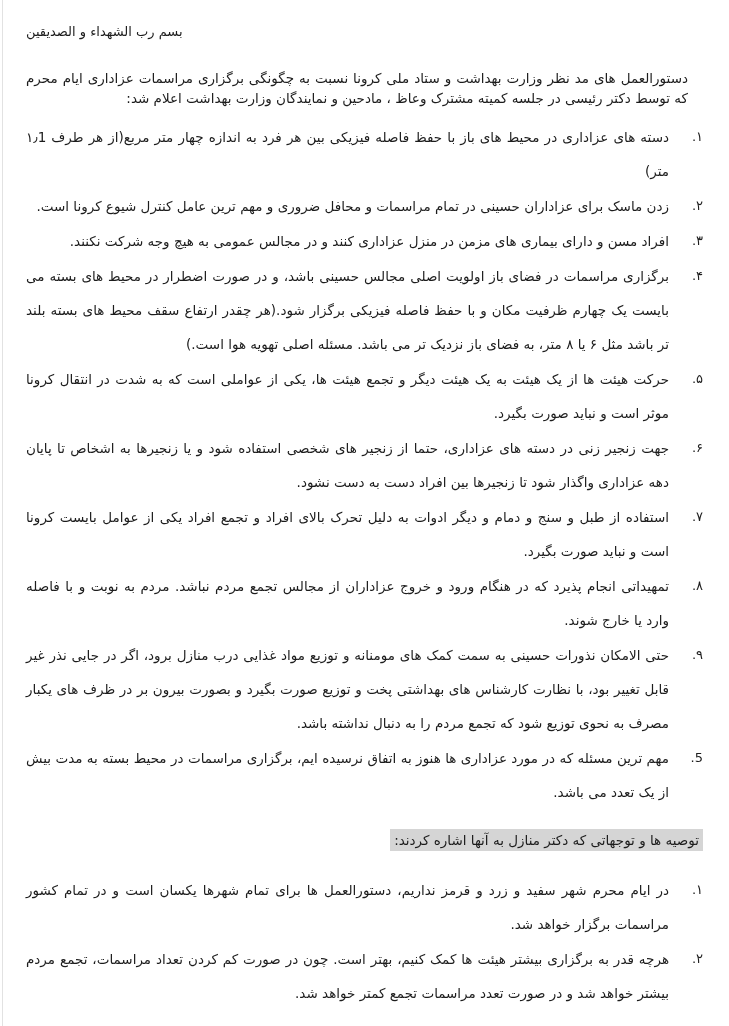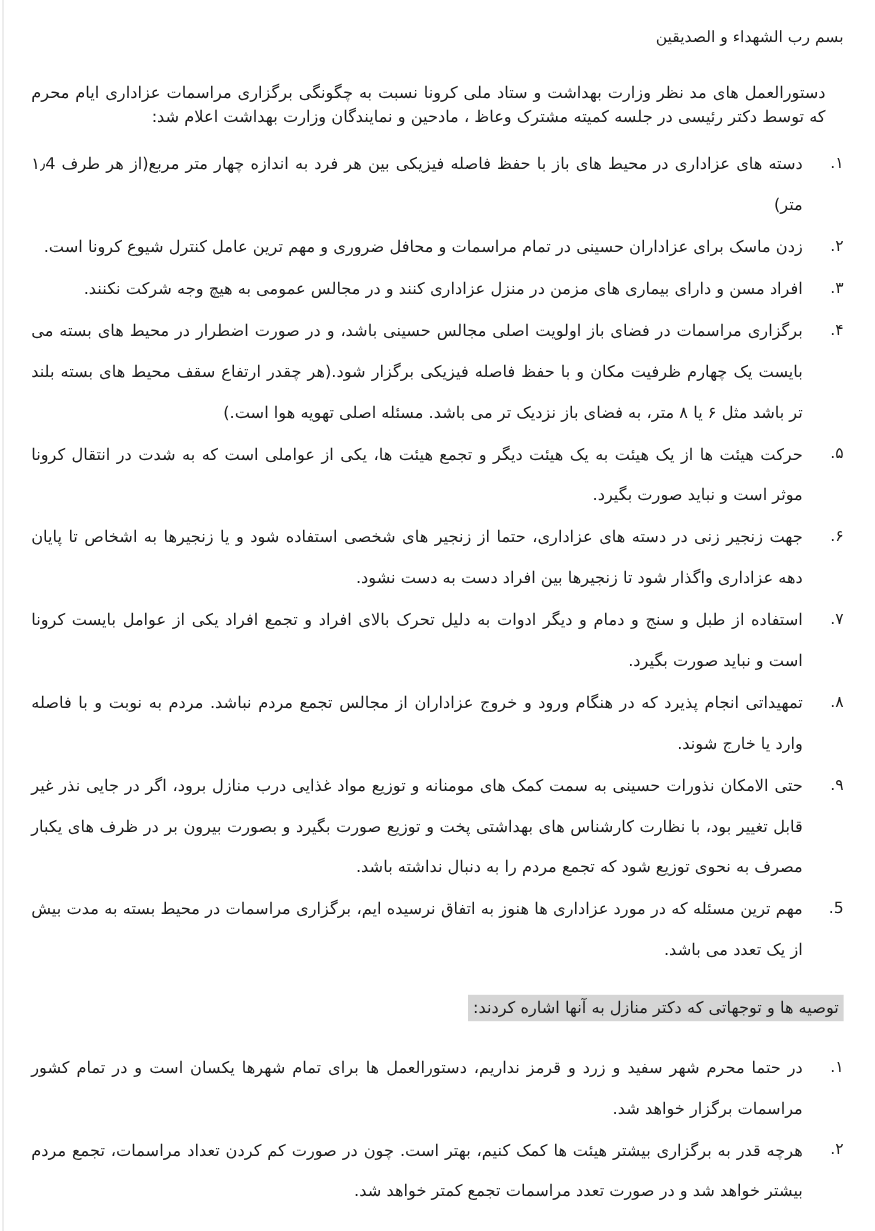--- a/index.html
+++ b/index.html
@@ -21,21 +21,21 @@
     left: 2px;
     top: 0;
     bottom: 0;
     width: 1px;
     background: #e2e2e2;
   }
   .page {
     padding: 20px 26px 20px 26px;
   }
   .bismillah {
-    text-align: right;
+    text-align: left;
     font-size: 13px;
     margin: 2px 0 26px 0;
     line-height: 20px;
   }
   .intro {
     font-size: 13.5px;
     line-height: 20px;
     text-align: justify;
     margin: 0 15px 12px 0;
   }
@@ -81,21 +81,21 @@
 
 <div class="page">
 
   <p class="bismillah">بسم رب الشهداء و الصدیقین</p>
 
   <p class="intro">دستورالعمل های مد نظر وزارت بهداشت و ستاد ملی کرونا نسبت به چگونگی برگزاری مراسمات عزاداری ایام محرم که توسط دکتر رئیسی در جلسه کمیته مشترک وعاظ ، مادحین و نمایندگان وزارت بهداشت اعلام شد:</p>
 
   <ol class="doc-list">
     <li>
       <span class="num">۱.</span>
-      <span class="txt">دسته های عزاداری در محیط های باز با حفظ فاصله فیزیکی بین هر فرد به اندازه چهار متر مربع(از هر طرف ۱٫4 متر)</span>
+      <span class="txt">دسته های عزاداری در محیط های باز با حفظ فاصله فیزیکی بین هر فرد به اندازه چهار متر مربع(از هر طرف ۱٫1 متر)</span>
     </li>
     <li>
       <span class="num">۲.</span>
       <span class="txt">زدن ماسک برای عزاداران حسینی در تمام مراسمات و محافل ضروری و مهم ترین عامل کنترل شیوع کرونا است.</span>
     </li>
     <li>
       <span class="num">۳.</span>
       <span class="txt">افراد مسن و دارای بیماری های مزمن در منزل عزاداری کنند و در مجالس عمومی به هیچ وجه شرکت نکنند.</span>
     </li>
     <li>
@@ -128,21 +128,21 @@
     </li>
   </ol>
 
   <p class="rec-heading">
     <mark>توصیه ها و توجهاتی که دکتر منازل به آنها اشاره کردند:</mark>
   </p>
 
   <ol class="doc-list">
     <li>
       <span class="num">۱.</span>
-      <span class="txt">در حتما محرم شهر سفید و زرد و قرمز نداریم، دستورالعمل ها برای تمام شهرها یکسان است و در تمام کشور مراسمات برگزار خواهد شد.</span>
+      <span class="txt">در ایام محرم شهر سفید و زرد و قرمز نداریم، دستورالعمل ها برای تمام شهرها یکسان است و در تمام کشور مراسمات برگزار خواهد شد.</span>
     </li>
     <li>
       <span class="num">۲.</span>
       <span class="txt">هرچه قدر به برگزاری بیشتر هیئت ها کمک کنیم، بهتر است. چون در صورت کم کردن تعداد مراسمات، تجمع مردم بیشتر خواهد شد و در صورت تعدد مراسمات تجمع کمتر خواهد شد.</span>
     </li>
 
   </ol>
 
 </div>
 

